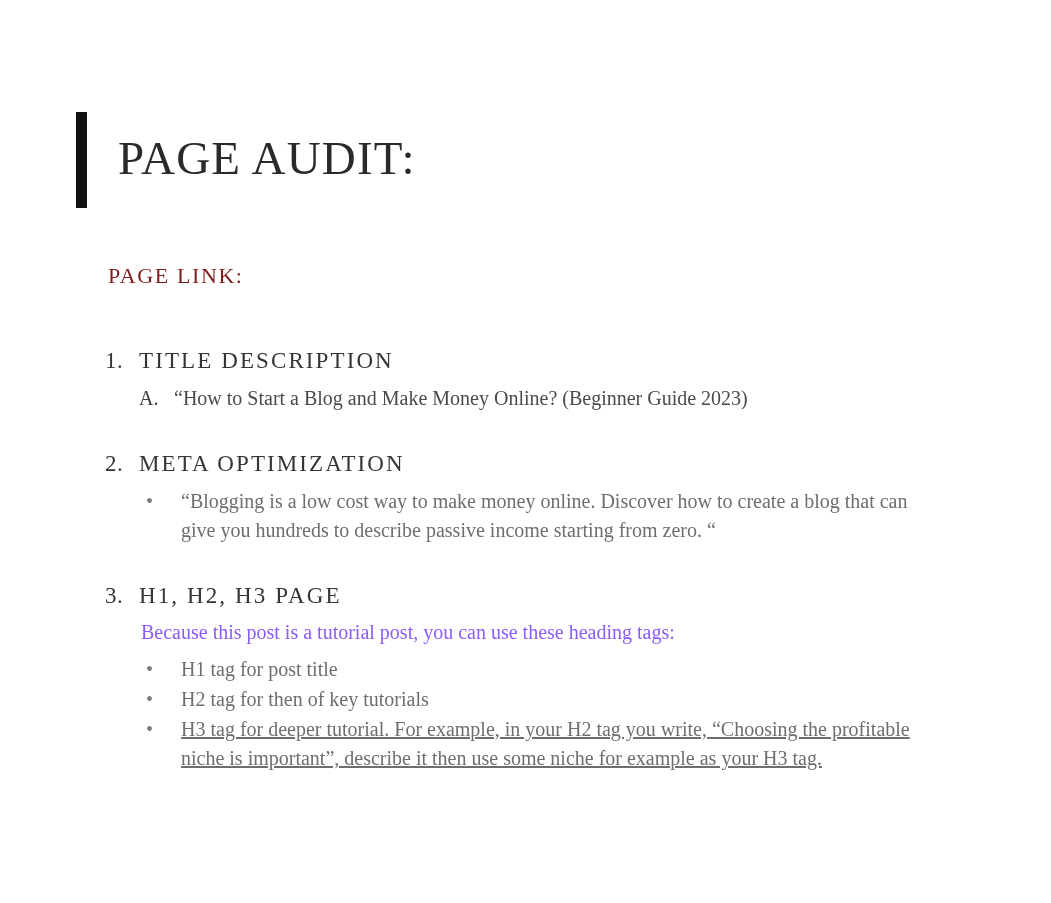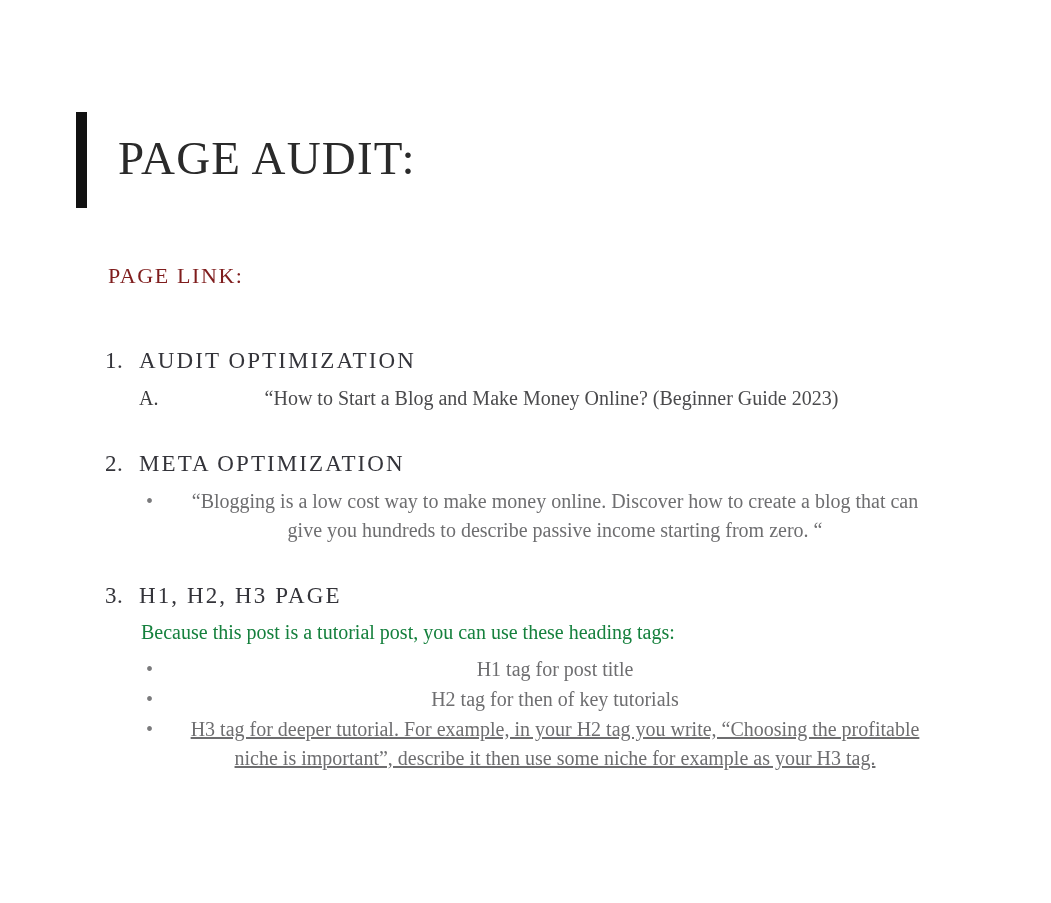--- a/index.html
+++ b/index.html
@@ -93,21 +93,21 @@
     white-space: nowrap;
   }
 
   
   .body-para {
     margin: 9px 0 0 141px;
     width: 740px;
     font-family: "Liberation Serif", "DejaVu Serif", serif;
     font-size: 20px;
     line-height: 29px;
-    color: #15803d;
+    color: #8b5cf6;
   }
 
   .sub-item {
     display: flex;
     margin-top: 10px;
     margin-left: 139px;
     width: 790px;
   }
   .sub-item .marker {
     flex: 0 0 auto;
@@ -123,21 +123,20 @@
     color: #7a7a7c;
     font-size: 20px;
     line-height: 29px;
   }
   .sub-item .sub-text {
     flex: 1 1 auto;
     font-family: "Liberation Serif", "DejaVu Serif", serif;
     font-size: 20px;
     line-height: 29px;
     color: #6e6e70;
-    text-align: center;
   }
   .sub-item .sub-text.dark {
     color: #4a4a4c;
   }
 
   .bullet-list {
     margin-top: 8px;
   }
   .bullet-list .sub-item {
     margin-top: 1px;
@@ -157,21 +156,21 @@
     <div class="title-text">PAGE AUDIT:</div>
   </div>
 
   <div class="page-link">PAGE LINK:</div>
 
   <div class="sections">
 
     <div class="section">
       <div class="section-heading">
         <span class="section-number">1.</span>
-        <span class="section-title">AUDIT OPTIMIZATION</span>
+        <span class="section-title">TITLE DESCRIPTION</span>
       </div>
       <div class="sub-item">
         <span class="marker">A.</span>
         <span class="sub-text dark">“How to Start a Blog and Make Money Online? (Beginner Guide 2023)</span>
       </div>
     </div>
 
     <div class="section">
       <div class="section-heading">
         <span class="section-number">2.</span>

